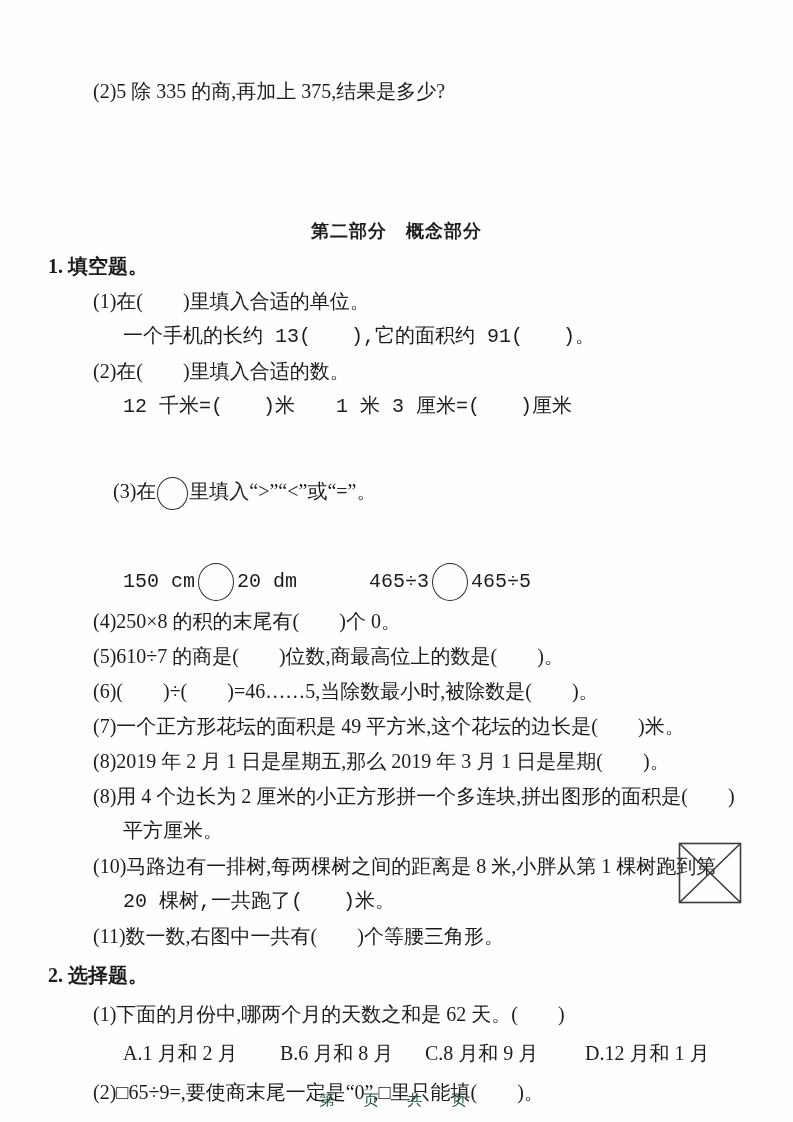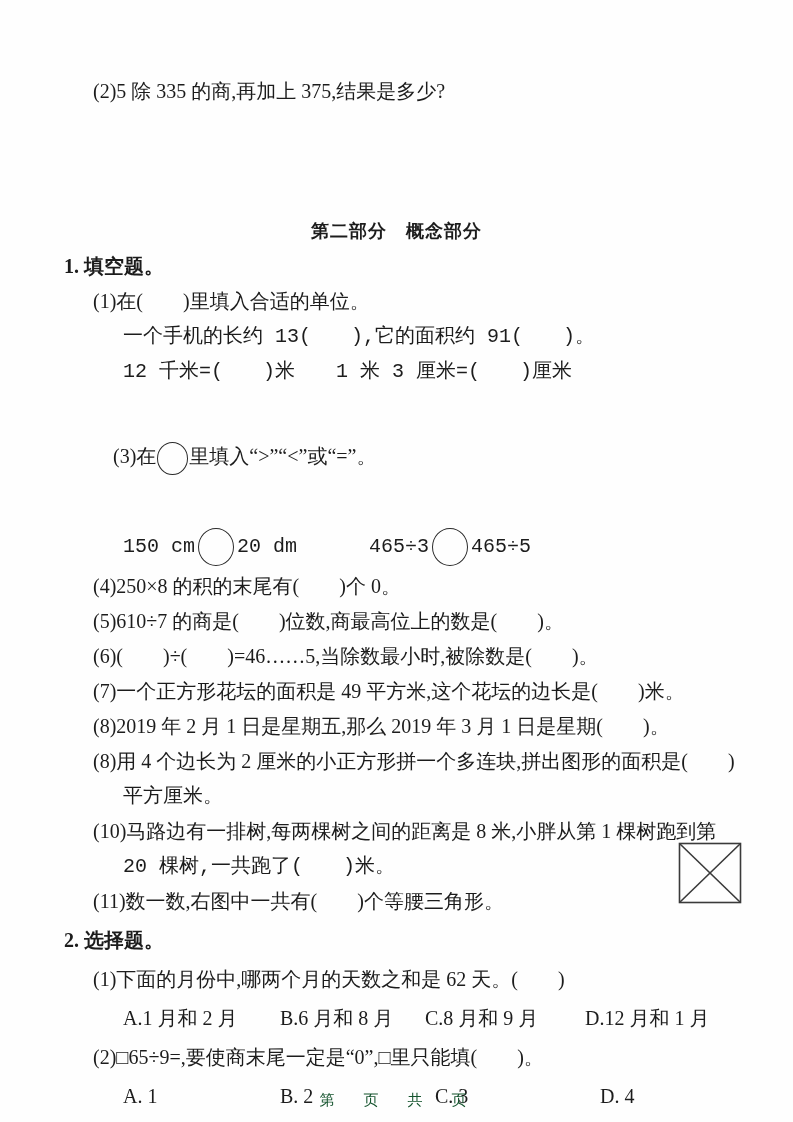--- a/index.html
+++ b/index.html
@@ -10,21 +10,21 @@
     padding-top:74px;
     background:#fefefe;
     color:#1c1c1c;
     font-family:"Liberation Serif","DejaVu Serif",serif;
     font-size:20px;
     overflow:hidden;
   }
   .line{line-height:35px;white-space:pre;}
   .indent1{padding-left:93px;}
   .indent2{padding-left:123px;font-family:Liberation Mono, monospace;}
-  .heading{padding-left:64px;font-weight:700;}
+  .heading{padding-left:48px;font-weight:700;}
   .section-title{
     margin-top:104px;
     text-align:center;
     font-weight:700;
     font-size:18px;
     line-height:36px;
     letter-spacing:1px;
   }
   .tall{line-height:45px;}
   .row{display:flex;align-items:flex-start;}
@@ -62,20 +62,21 @@
 
   <div class="line indent1">(2)5 除 335 的商,再加上 375,结果是多少?</div>
 
   <div class="section-title">第二部分　概念部分</div>
 
   <div class="line heading">1. 填空题。</div>
 
   <div class="line indent1">(1)在(　　)里填入合适的单位。</div>
   <div class="line indent2">一个手机的长约 13(　　),它的面积约 91(　　)。</div>
 
+  <div class="line indent1">(2)在(　　)里填入合适的数。</div>
   <div class="line indent2 row gap41">
     <span>12 千米=(　　)米</span>
     <span>1 米 3 厘米=(　　)厘米</span>
   </div>
 
   <div class="line indent1 tall">
     <span>(3)在</span><span class="circle small"></span><span>里填入“&gt;”“&lt;”或“=”。</span>
   </div>
   <div class="line indent2 tall row gap78">
     <span><span>150 cm</span><span class="circle"></span><span>20 dm</span></span>

